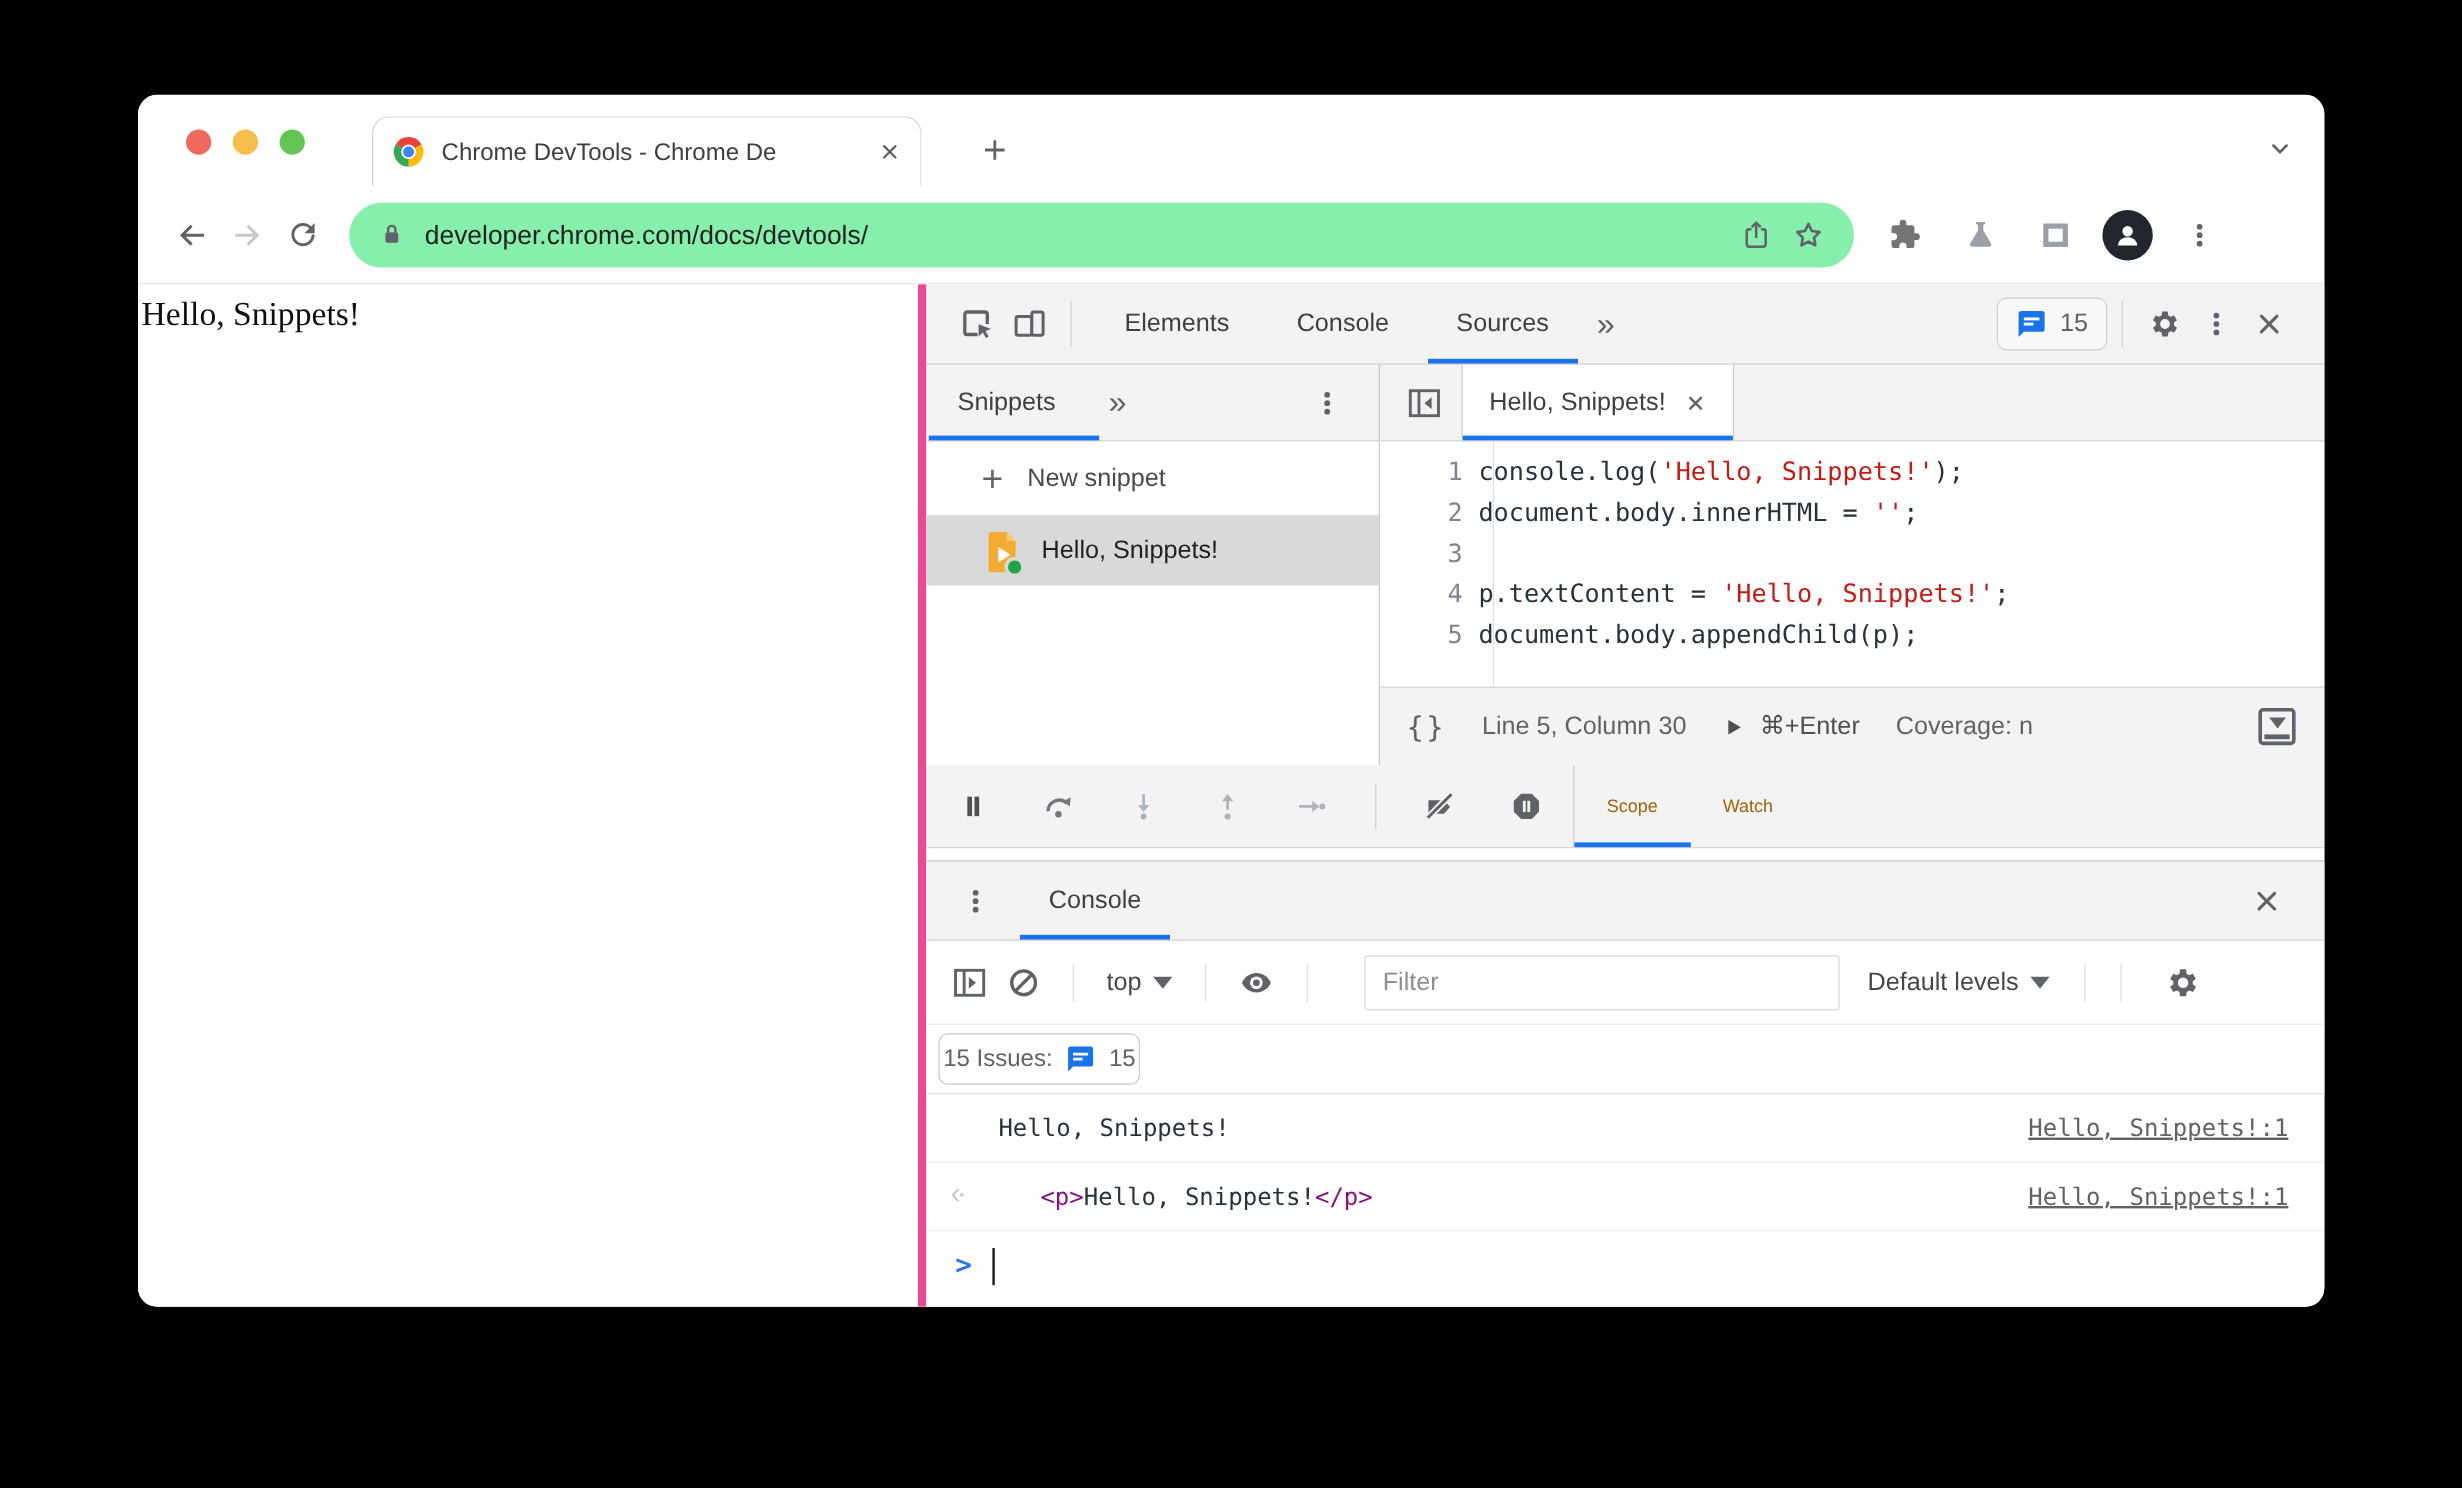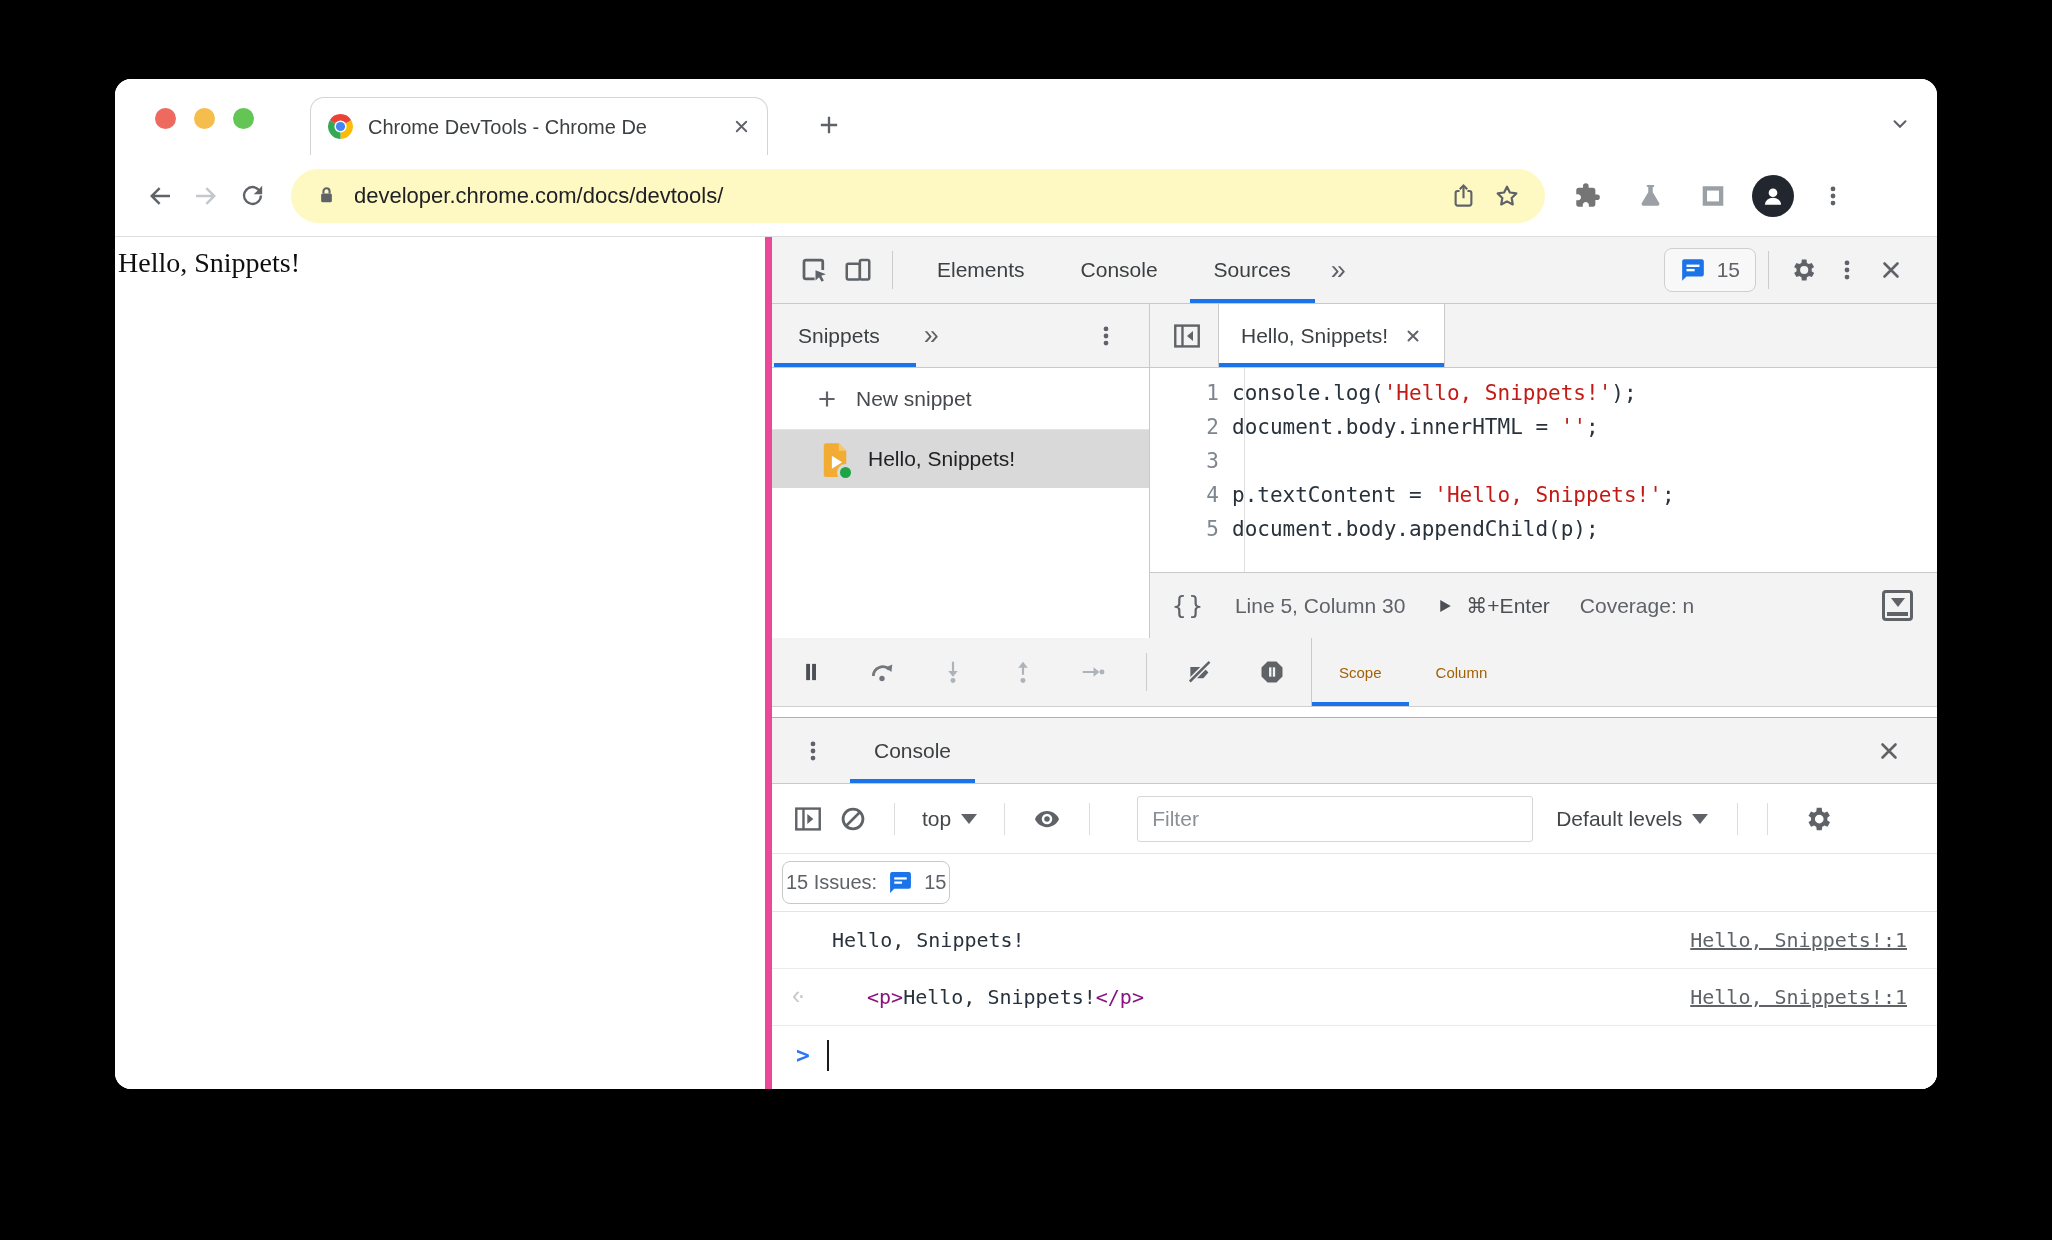--- a/index.html
+++ b/index.html
@@ -15,21 +15,21 @@
   .tab-title-wrap{flex:1;margin-left:14px;overflow:hidden;white-space:nowrap;position:relative;height:28px;line-height:28px}
   .tab-title{font-size:20px;color:#3c4043}
   .tab-title-wrap::after{content:"";position:absolute;right:0;top:0;bottom:0;width:46px;background:linear-gradient(90deg,rgba(255,255,255,0),#fff 80%)}
   .tab-x{margin-left:6px;color:#5f6368}
   .newtab{position:absolute;left:700px;top:32px;color:#5f6368}
   .tab-chevron{position:absolute;right:26px;top:34px;color:#5f6368}
   
   .navbar{height:82px;flex:none;background:#fff;border-bottom:1px solid #dedede;display:flex;align-items:center;padding:0 22px}
   .nav-btn{width:46px;height:46px;display:flex;align-items:center;justify-content:center;color:#5f6368}
   .nav-btn.disabled{color:#c4c7cb}
-  .omnibox{margin-left:16px;width:1254px;height:54px;flex:none;background:#fef9c3;border-radius:27px;display:flex;align-items:center;padding:0 24px;gap:16px}
+  .omnibox{margin-left:16px;width:1254px;height:54px;flex:none;background:#86efac;border-radius:27px;display:flex;align-items:center;padding:0 24px;gap:16px}
   .url{font-size:22px;color:#202124;flex:1;white-space:nowrap;overflow:hidden}
   .nav-right{display:flex;align-items:center;margin-left:18px;gap:15px}
   .nav-right .icon-box{width:48px;height:48px;display:flex;align-items:center;justify-content:center}
   .avatar{width:42px;height:42px;border-radius:50%;background:#22262e;display:flex;align-items:center;justify-content:center}
   
   .content{flex:1;display:flex;min-height:0}
   .page{width:650px;flex:none;background:#fff}
   .page p{margin:10px 0 0 3px;font-family:"Liberation Serif",serif;font-size:28px;color:#0f0f0f}
   .devtools{flex:1;min-width:0;border-left:7px solid #ec4899;display:flex;flex-direction:column;background:#fff}
   
@@ -417,21 +417,21 @@
           <span class="ic-exc">
             <svg width="28" height="28" viewBox="0 0 24 24">
                 <path d="M8.2 3h7.6L21 8.2v7.6L15.8 21H8.2L3 15.8V8.2z" fill="currentColor"></path>
                 <rect x="9.5" y="8" width="2" height="8" fill="#f3f3f3"></rect>
                 <rect x="12.7" y="8" width="2" height="8" fill="#f3f3f3"></rect>
               </svg>
           </span>
         </div>
         <div class="dbg-tabs">
             <div class="dbg-tab active">Scope</div>
-            <div class="dbg-tab">Column</div>
+            <div class="dbg-tab">Watch</div>
           </div>
       </div>
 
       <div class="gap-strip"></div>
 
       <div class="console">
         <div class="console-header">
           <span class="kebab">
             <svg width="26" height="26" viewBox="0 0 24 24">
                 <circle cx="12" cy="5.5" r="2.2" fill="currentColor"></circle>

